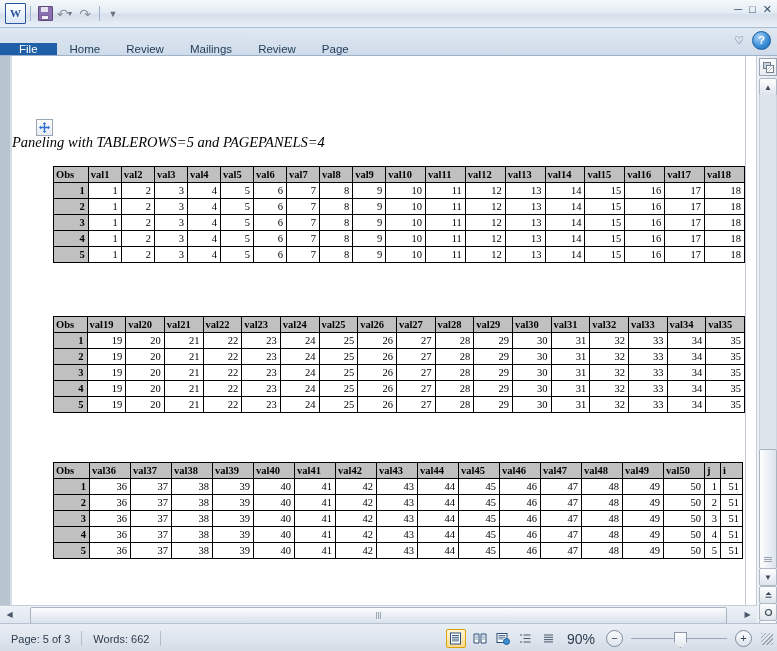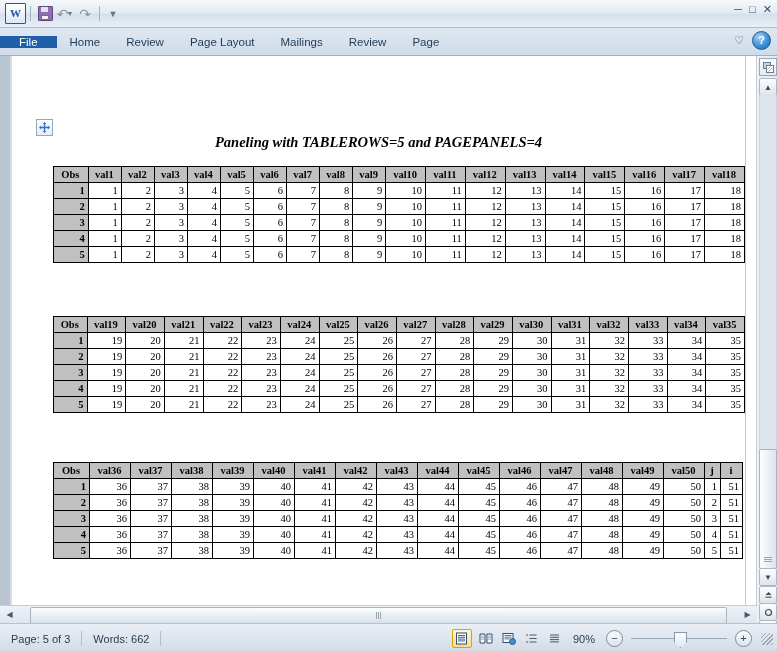--- a/index.html
+++ b/index.html
@@ -29,49 +29,49 @@
   .arrowglyph{font-size:14px;color:#8a9099;line-height:1;}
   .caret{font-size:7px;color:#6b7480;margin-left:-2px;}
   .title{position:absolute;left:0;right:0;top:5px;text-align:center;font-size:11.5px;color:#24425f;
     letter-spacing:.1px;pointer-events:none;}
   .winbtns{position:absolute;right:5px;top:4px;display:flex;gap:7px;align-items:center;}
   .winbtns span{font-size:11px;color:#35506b;line-height:1;}
 
   
   .ribbon{position:relative;height:27px;background:linear-gradient(180deg,#dfe8f2 0%,#cfdbe9 100%);
     border-bottom:1px solid #9db2c8;}
-  .tabs{position:absolute;left:0;top:0;display:flex;height:27px;align-items:center;}
+  .tabs{position:absolute;left:0;top:0;display:flex;height:27px;align-items:flex-end;}
   .tab{display:flex;align-items:center;padding:0 13px;font-size:11.5px;color:#1f3b57;cursor:default;}
   .tab.file{background:#1e5fa8;color:#fff;font-weight:normal;padding:0 19px;}
   .ribbon-right{position:absolute;right:6px;top:3px;display:flex;align-items:center;gap:8px;}
   .chev{color:#4a5e73;font-size:11px;}
   .helpbtn{width:17px;height:17px;border-radius:50%;
     background:radial-gradient(circle at 35% 30%,#a8d2f5 0%,#3d90d8 55%,#1d64ad 100%);
     border:1px solid #1a5b9e;color:#fff;font-size:11px;font-weight:bold;
     display:flex;align-items:center;justify-content:center;line-height:1;}
 
   
   .work{position:relative;height:567px;background:#eef2f7;}
   .docpane{position:absolute;left:0;top:0;right:20px;bottom:17px;overflow:hidden;
     background:linear-gradient(90deg,#b9c4d1 0px,#b9c4d1 10px,#d6dde6 10px,#d6dde6 12px,#fff 12px);}
   .page{position:absolute;left:12px;top:0;width:733px;bottom:0;background:#fff;
     border-right:1px solid #c3ccd6;}
   .tablehandle{position:absolute;left:24px;top:63px;width:15px;height:15px;
     background:linear-gradient(180deg,#fbfcfd,#e8edf3);border:1px solid #9aa6b4;
     display:flex;align-items:center;justify-content:center;}
   .tablehandle svg{display:block;}
 
-  .doctitle{position:absolute;left:0;right:0;top:78px;text-align:center;
-    font-family:"Liberation Serif",serif;font-style:italic;font-weight:bold;font-size:14.5px;color:#000;}
+  .doctitle{position:absolute;left:0;right:0;top:78px;
+    font-family:"Liberation Serif",serif;font-style:italic;font-weight:normal;font-size:14.5px;color:#000;}
 
   table.sas{position:absolute;border-collapse:collapse;font-family:"Liberation Serif",serif;
     font-size:10.5px;color:#000;table-layout:fixed;}
   table.sas td,table.sas th{border:1px solid #000;padding:1px 3px 1px 2px;
     text-align:right;line-height:1.05;height:13px;white-space:nowrap;overflow:hidden;}
-  table.sas th{background:#c0c0c0;font-weight:bold;text-align:center;}
+  table.sas th{background:#c0c0c0;font-weight:bold;text-align:left;}
   table.sas td.obs{background:#c0c0c0;font-weight:bold;text-align:right;}
   table.sas th.obshead{background:#c0c0c0;}
 
   
   .vscroll{position:absolute;right:0;top:0;width:20px;bottom:17px;
     background:linear-gradient(90deg,#eff3f7,#e2e8ef);border-left:1px solid #c4cdd8;}
   .splitbtn{position:absolute;left:2px;top:2px;width:16px;height:16px;
     background:linear-gradient(180deg,#fcfdfe,#e6ebf1);border:1px solid #9aa6b4;
     display:flex;align-items:center;justify-content:center;}
   .sbbtn{position:absolute;left:2px;width:16px;height:16px;
@@ -96,21 +96,21 @@
   
   .status{position:relative;height:29px;
     background:linear-gradient(180deg,#eaeff5 0%,#dde4ed 55%,#d2dae5 100%);
     border-top:1px solid #b6c2cf;display:flex;align-items:center;}
   .status .cell{font-size:11px;color:#2d3d4e;padding:0 11px;height:17px;display:flex;align-items:center;}
   .status .divider{width:1px;height:15px;background:#b3bfcc;}
   .statusright{position:absolute;right:4px;top:0;height:29px;display:flex;align-items:center;gap:5px;}
   .viewbtn{width:18px;height:17px;display:flex;align-items:center;justify-content:center;}
   .viewbtn.active{background:linear-gradient(180deg,#fff0c0,#ffd濃);background:linear-gradient(180deg,#fff6d6,#ffd98a);
     border:1px solid #d9a300;border-radius:2px;}
-  .zoomlabel{font-size:11px;color:#2d3d4e;margin:0 6px 0 4px;}
+  .zoomlabel{font-size:14px;color:#2d3d4e;margin:0 6px 0 4px;}
   .zcirc{width:15px;height:15px;border-radius:50%;border:1px solid #7e8c9c;
     background:linear-gradient(180deg,#fbfcfd,#dde4ec);display:flex;align-items:center;justify-content:center;
     font-size:11px;color:#3a4858;line-height:1;}
   .ztrack{width:96px;height:15px;position:relative;display:flex;align-items:center;margin:0 3px;}
   .ztrack .line{position:absolute;left:0;right:0;top:7px;height:1px;background:#9aa7b6;}
   .zthumb{position:absolute;left:43px;top:1px;width:11px;height:14px;
     background:linear-gradient(180deg,#fdfdfe,#e2e8ef);border:1px solid #8b98a7;
     clip-path:polygon(0 0,100% 0,100% 62%,50% 100%,0 62%);}
   .resizer{width:12px;height:12px;margin-left:4px;
     background:repeating-linear-gradient(135deg,#98a5b3 0 1px,transparent 1px 3px);}
@@ -146,21 +146,20 @@
       <span>□</span>
       <span>✕</span>
     </div>
   </div>
 
   <div class="ribbon">
     <div class="tabs" id="tabs">
         <div class="tab file">File</div>
         <div class="tab">Home</div>
         <div class="tab">Review</div>
-        <div class="tab">Page Layout</div>
         <div class="tab">Mailings</div>
         <div class="tab">Review</div>
         <div class="tab">Page</div>
       </div>
     <div class="ribbon-right">
       <span class="chev">♡</span>
       <span class="helpbtn">?</span>
     </div>
   </div>
 

